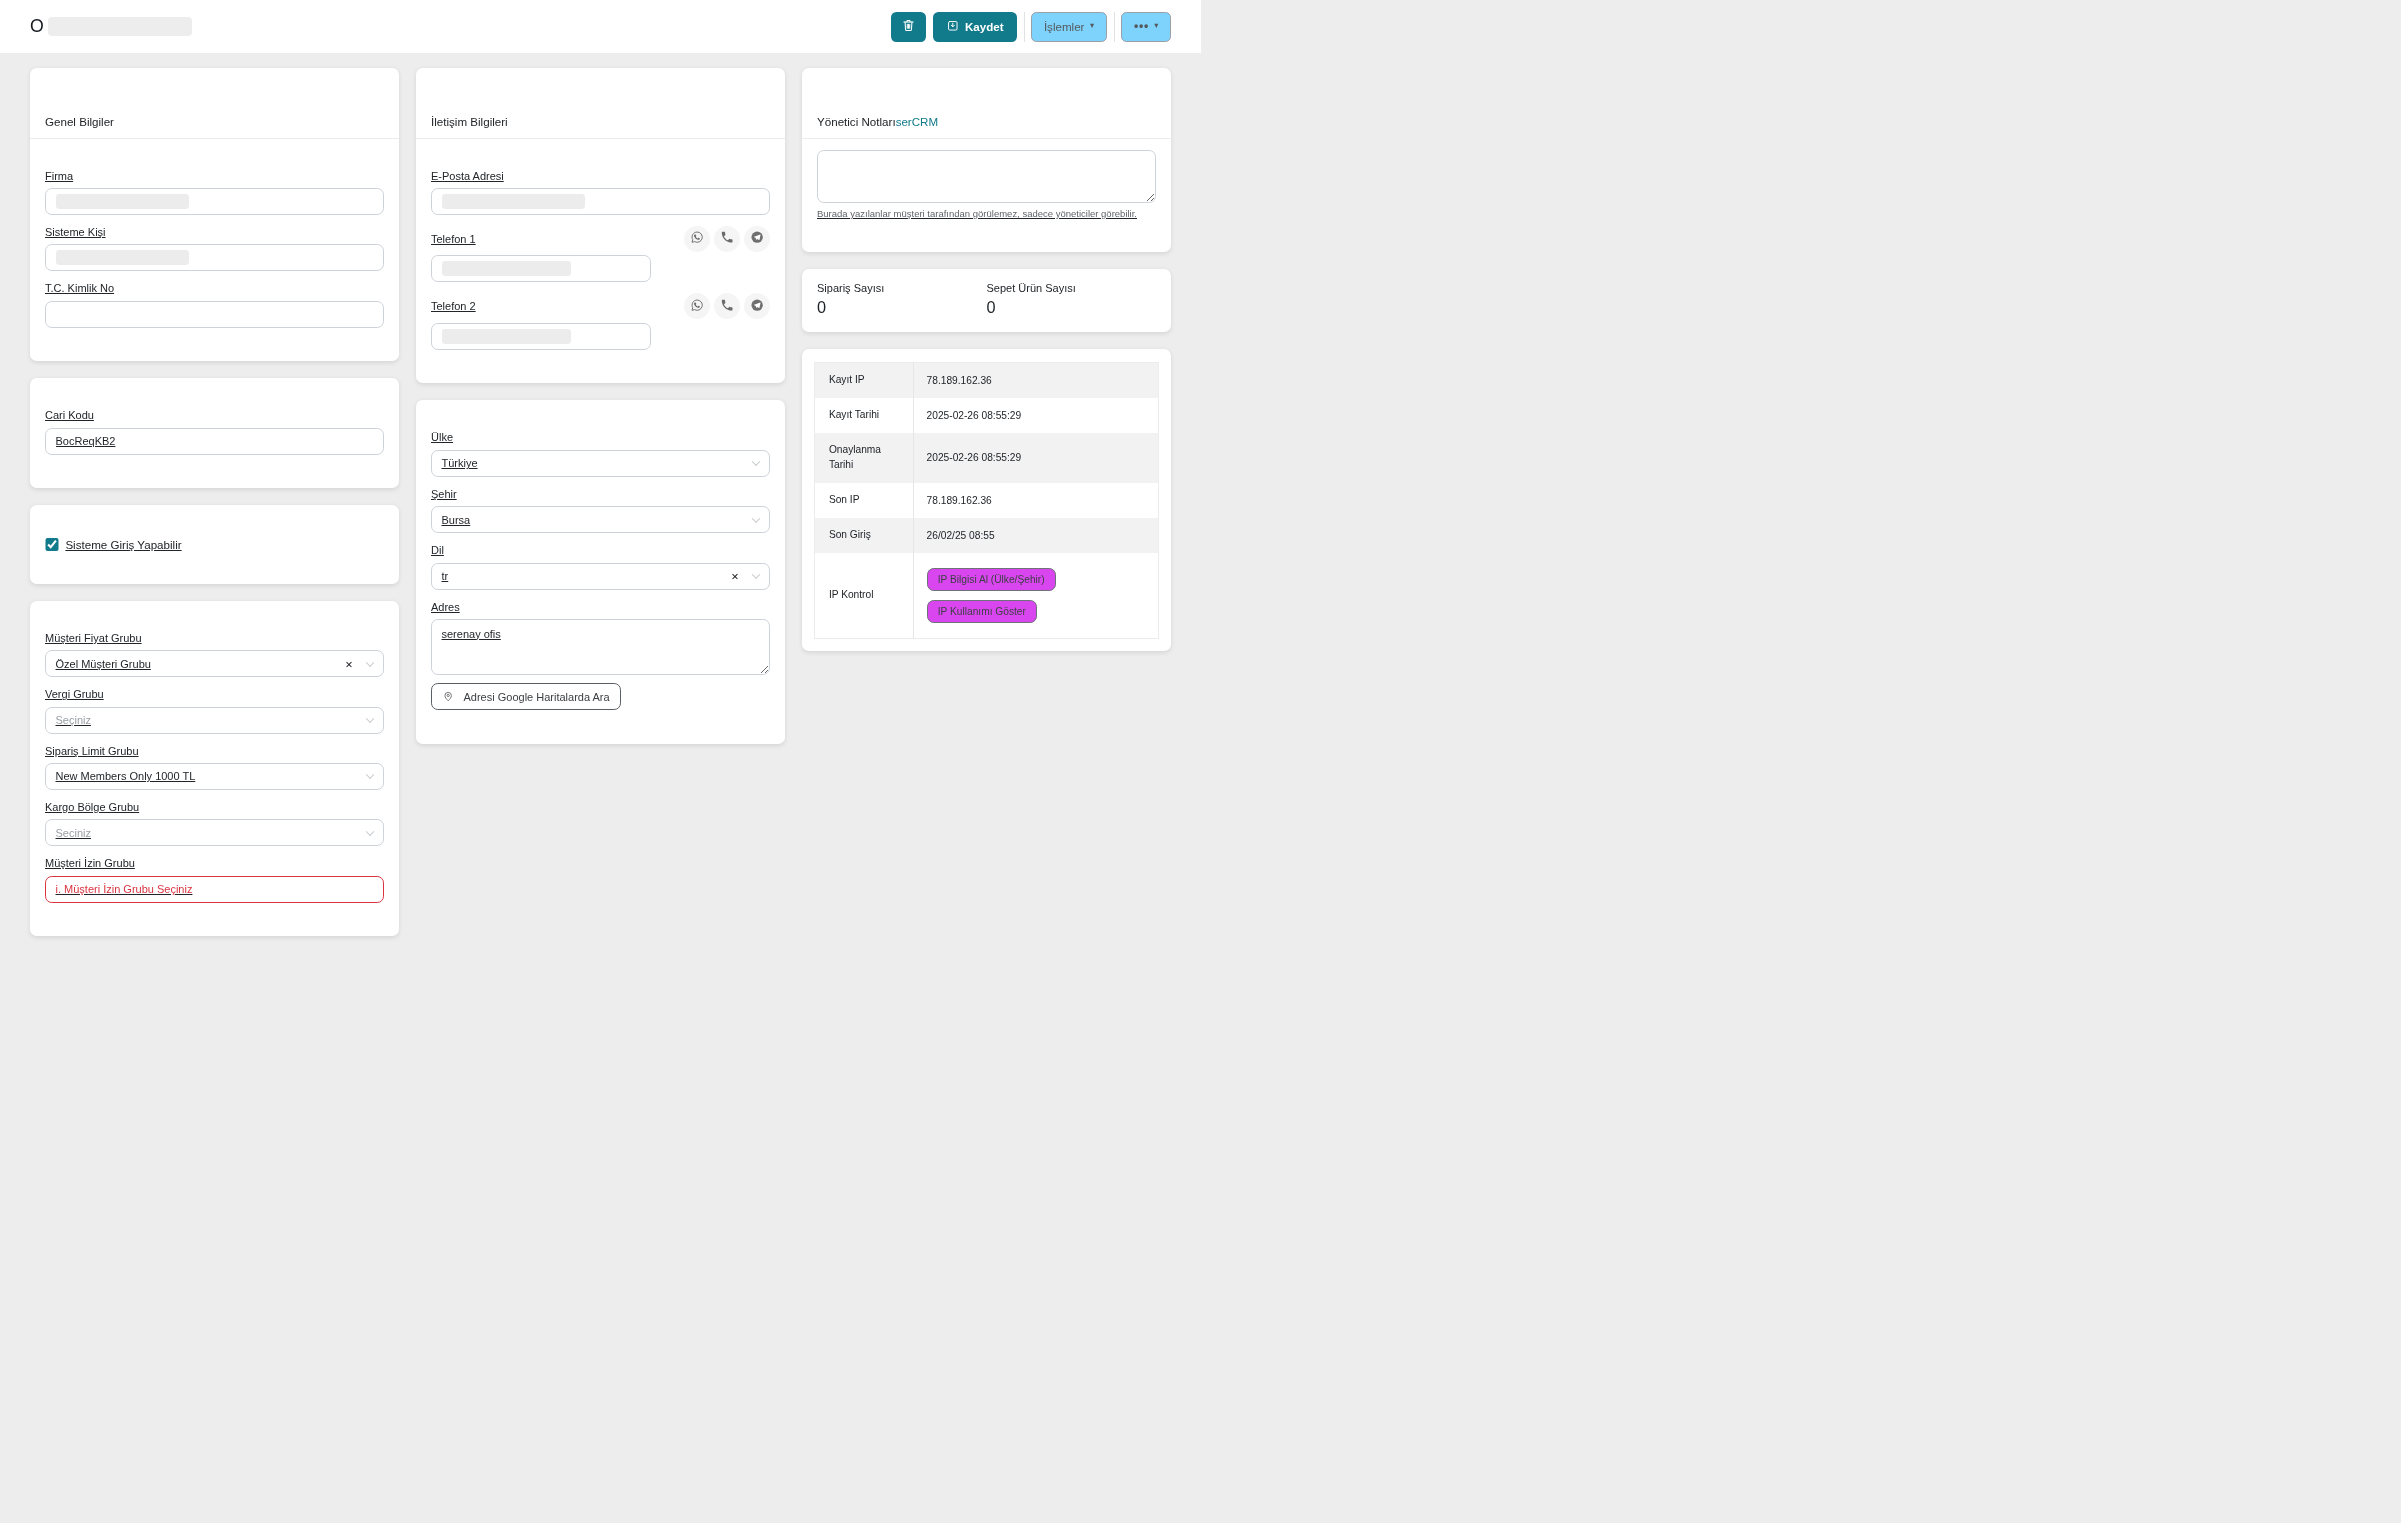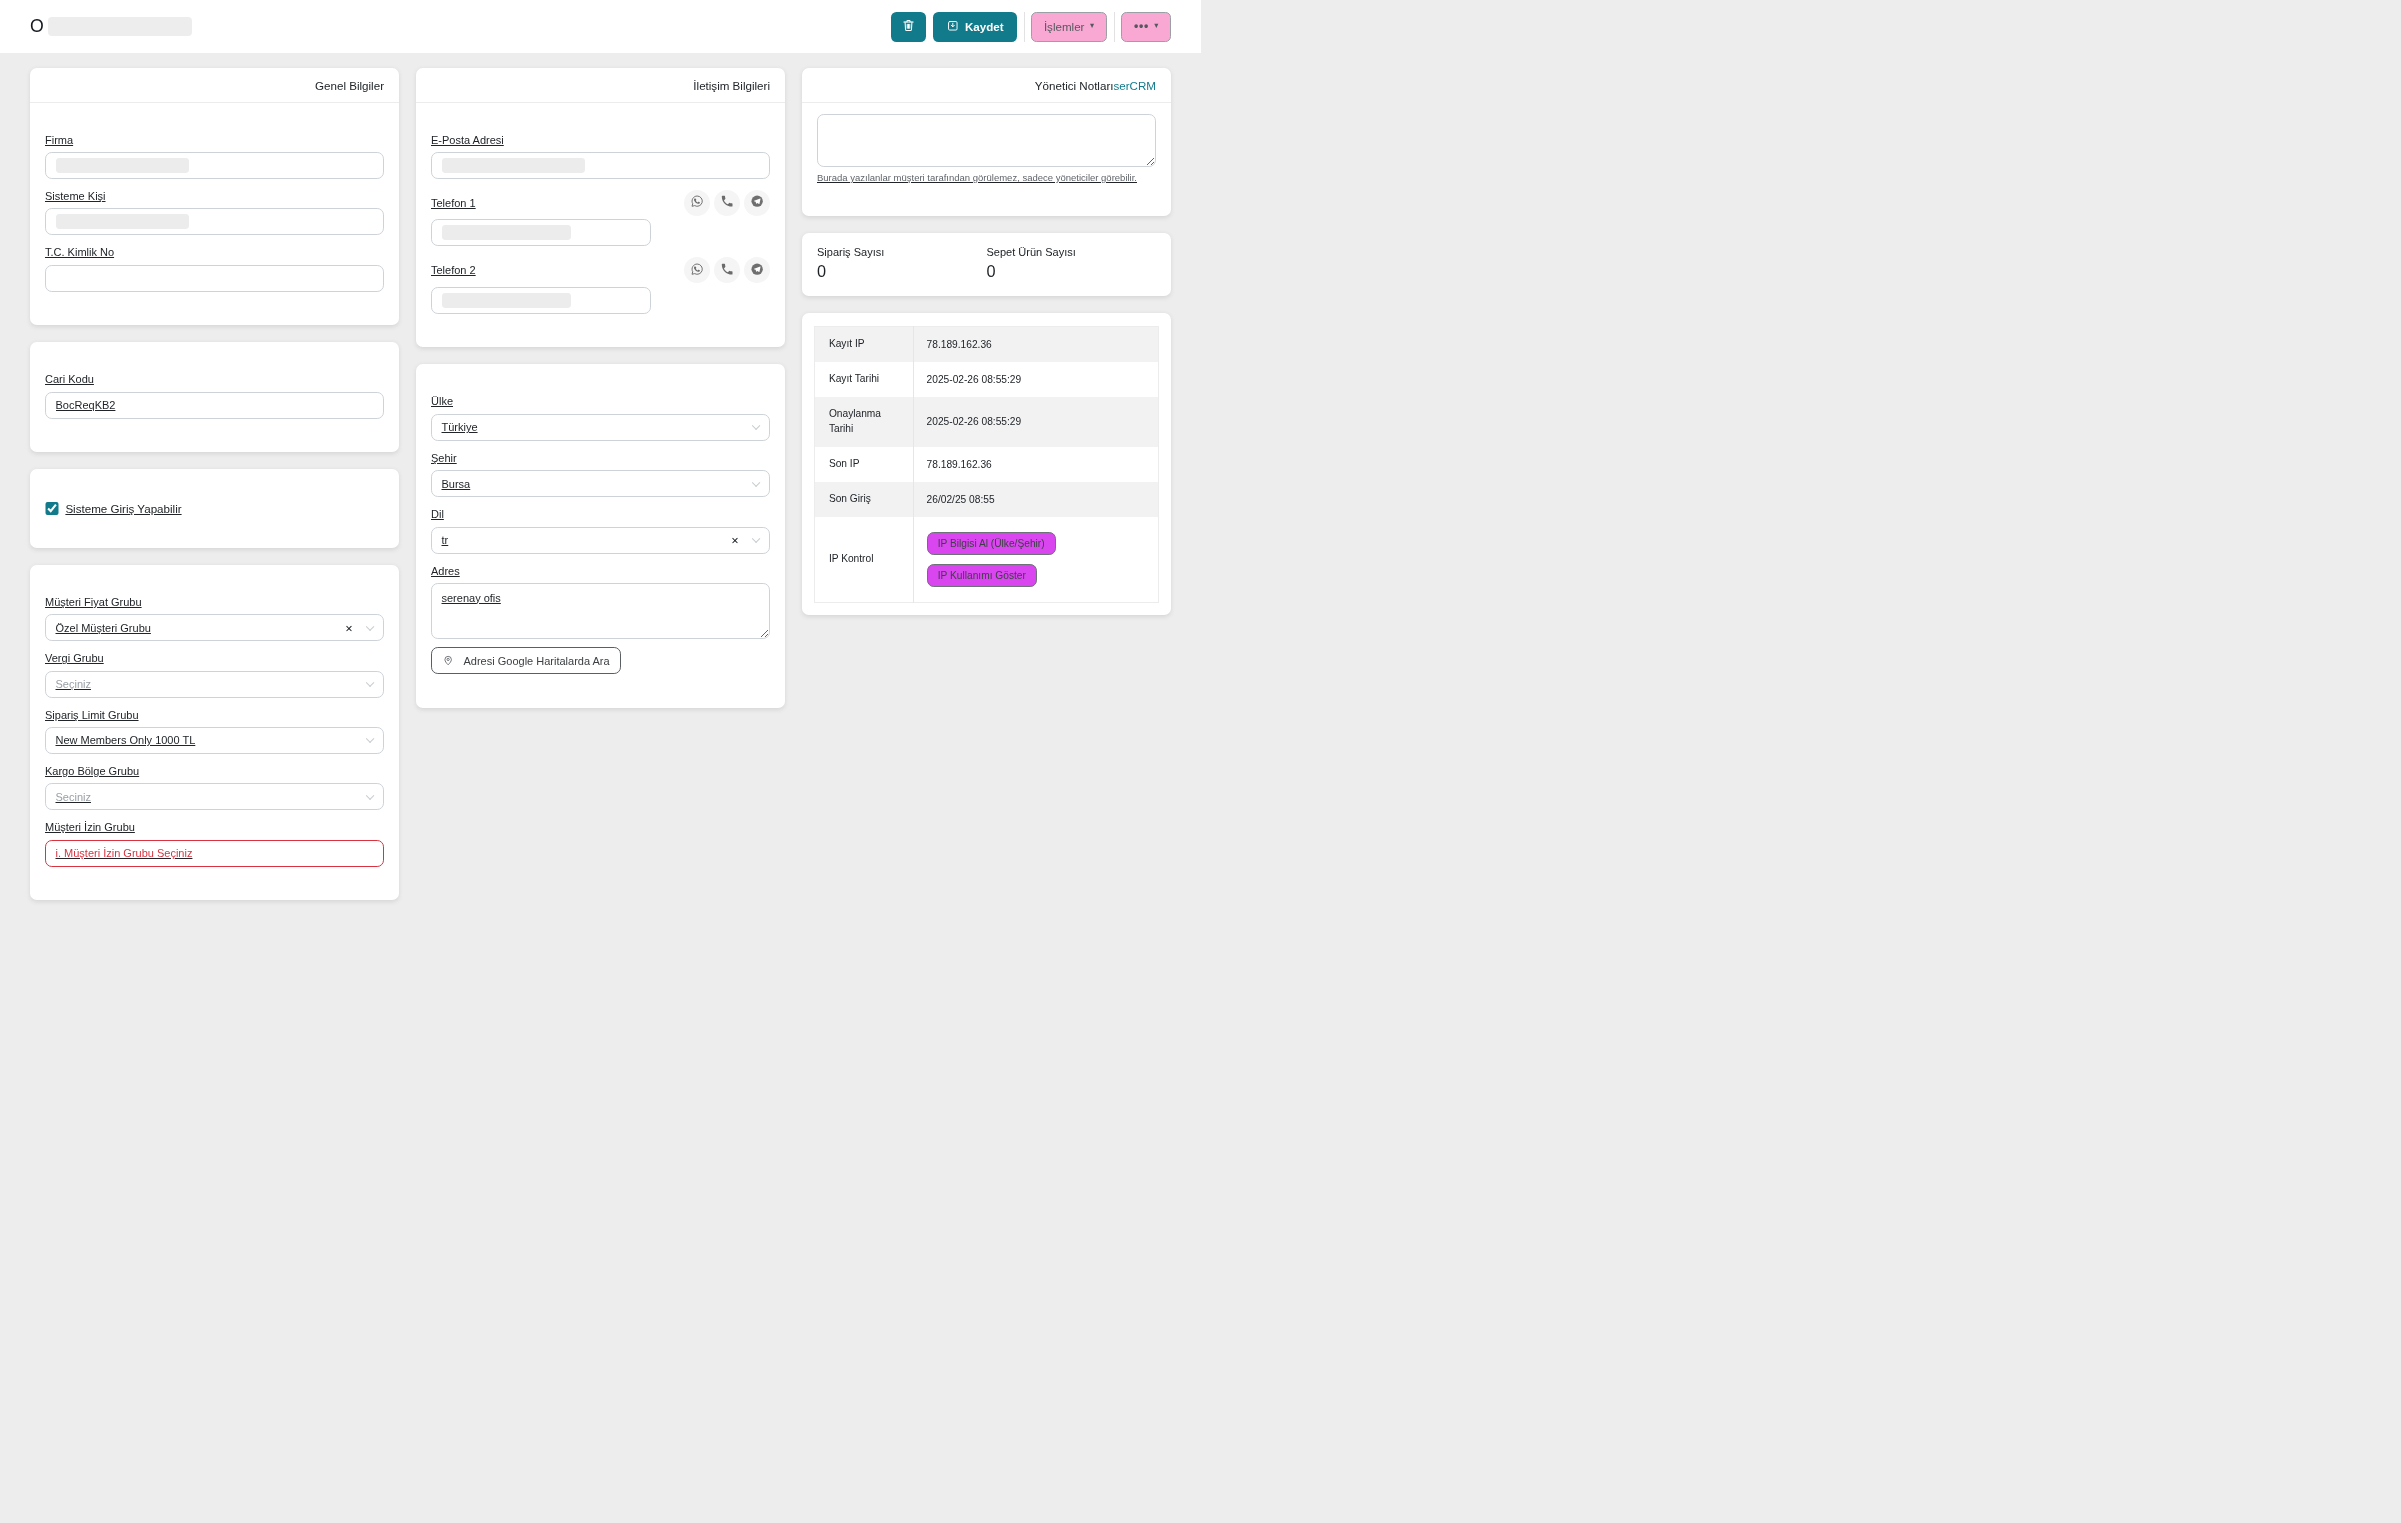--- a/index.html
+++ b/index.html
@@ -17,38 +17,38 @@
     padding:0 30px;
   }
   .brand { display:flex; align-items:center; gap:4.1px; }
   .brand-letter { font-size:17.7px; color:#15191e; }
   .brand-redact { width:144px; height:18.4px; background:#ededee; border-radius:4.1px; }
   .actions { display:flex; align-items:center; gap:7px; }
   .btn { border:none; cursor:pointer; display:inline-flex; align-items:center; justify-content:center; gap:5.4px; border-radius:5.4px; height:30px; font-family:inherit; }
   .btn-teal { background:#117a8b; color:#fff; }
   .btn-trash { width:35px; }
   .btn-save { padding:0 13px; font-size:11.6px; font-weight:700; }
-  .btn-outline { background:#f9a8d4; border:0.7px solid #9aa0a6; color:#55595e; font-size:11.6px; padding:0 11.6px; }
+  .btn-outline { background:#7dd3fc; border:0.7px solid #9aa0a6; color:#55595e; font-size:11.6px; padding:0 11.6px; }
   .v-divider { width:0.7px; height:30px; background:#e2e2e2; }
   .caret { font-size:8.2px; color:#55595e; line-height:1; }
   .more-dots { font-size:12.3px; letter-spacing:0.7px; color:#55595e; font-weight:700; line-height:1; }
 
   
   .main {
     padding:15px 30px 13.6px;
     display:grid; grid-template-columns:repeat(3, 1fr);
     gap:17px; align-items:start;
   }
   .col { display:flex; flex-direction:column; gap:17px; }
 
   .card { background:#fff; border-radius:6.8px; box-shadow:0 1.4px 4.1px rgba(70,70,70,.13); }
   .card-header {
     padding:11px 15px 9.5px; border-bottom:0.7px solid #ececec;
     font-size:11.6px; color:#212529;
-    display:flex; align-items:center; justify-content:flex-end;
+    display:flex; align-items:center; justify-content:flex-start;margin-top:36px;
   }
   .card-body { padding:31px 15px;text-decoration:underline; }
   .field { margin-bottom:11px; }
   .field:last-child { margin-bottom:2.7px; }
   .field > label { display:block; font-size:11px; color:#212529; margin-bottom:4.8px; line-height:13.6px; }
 
   .control {
     position:relative; width:100%; height:27px;
     border:0.7px solid #ced3d9; border-radius:6.8px; background:#fff;
     display:flex; align-items:center; padding:0 9.5px; font-size:11px; color:#1d2125;

